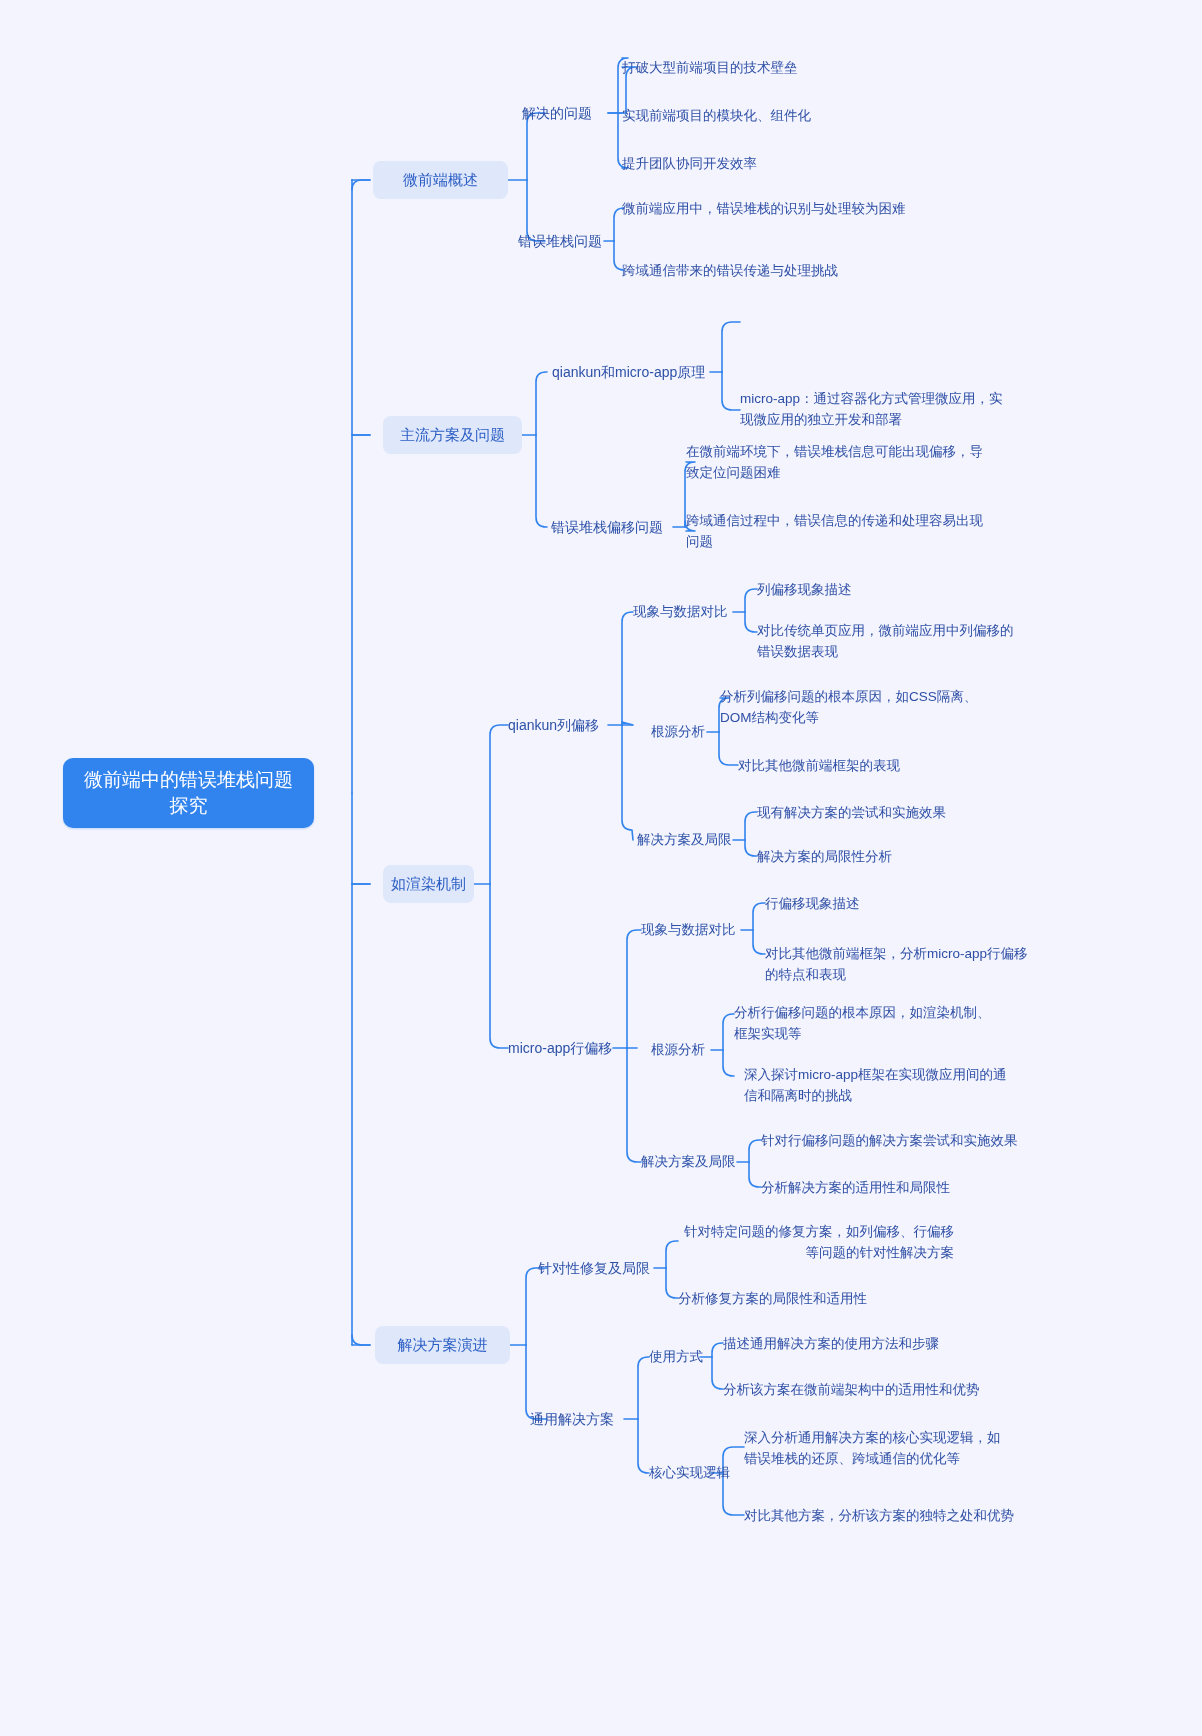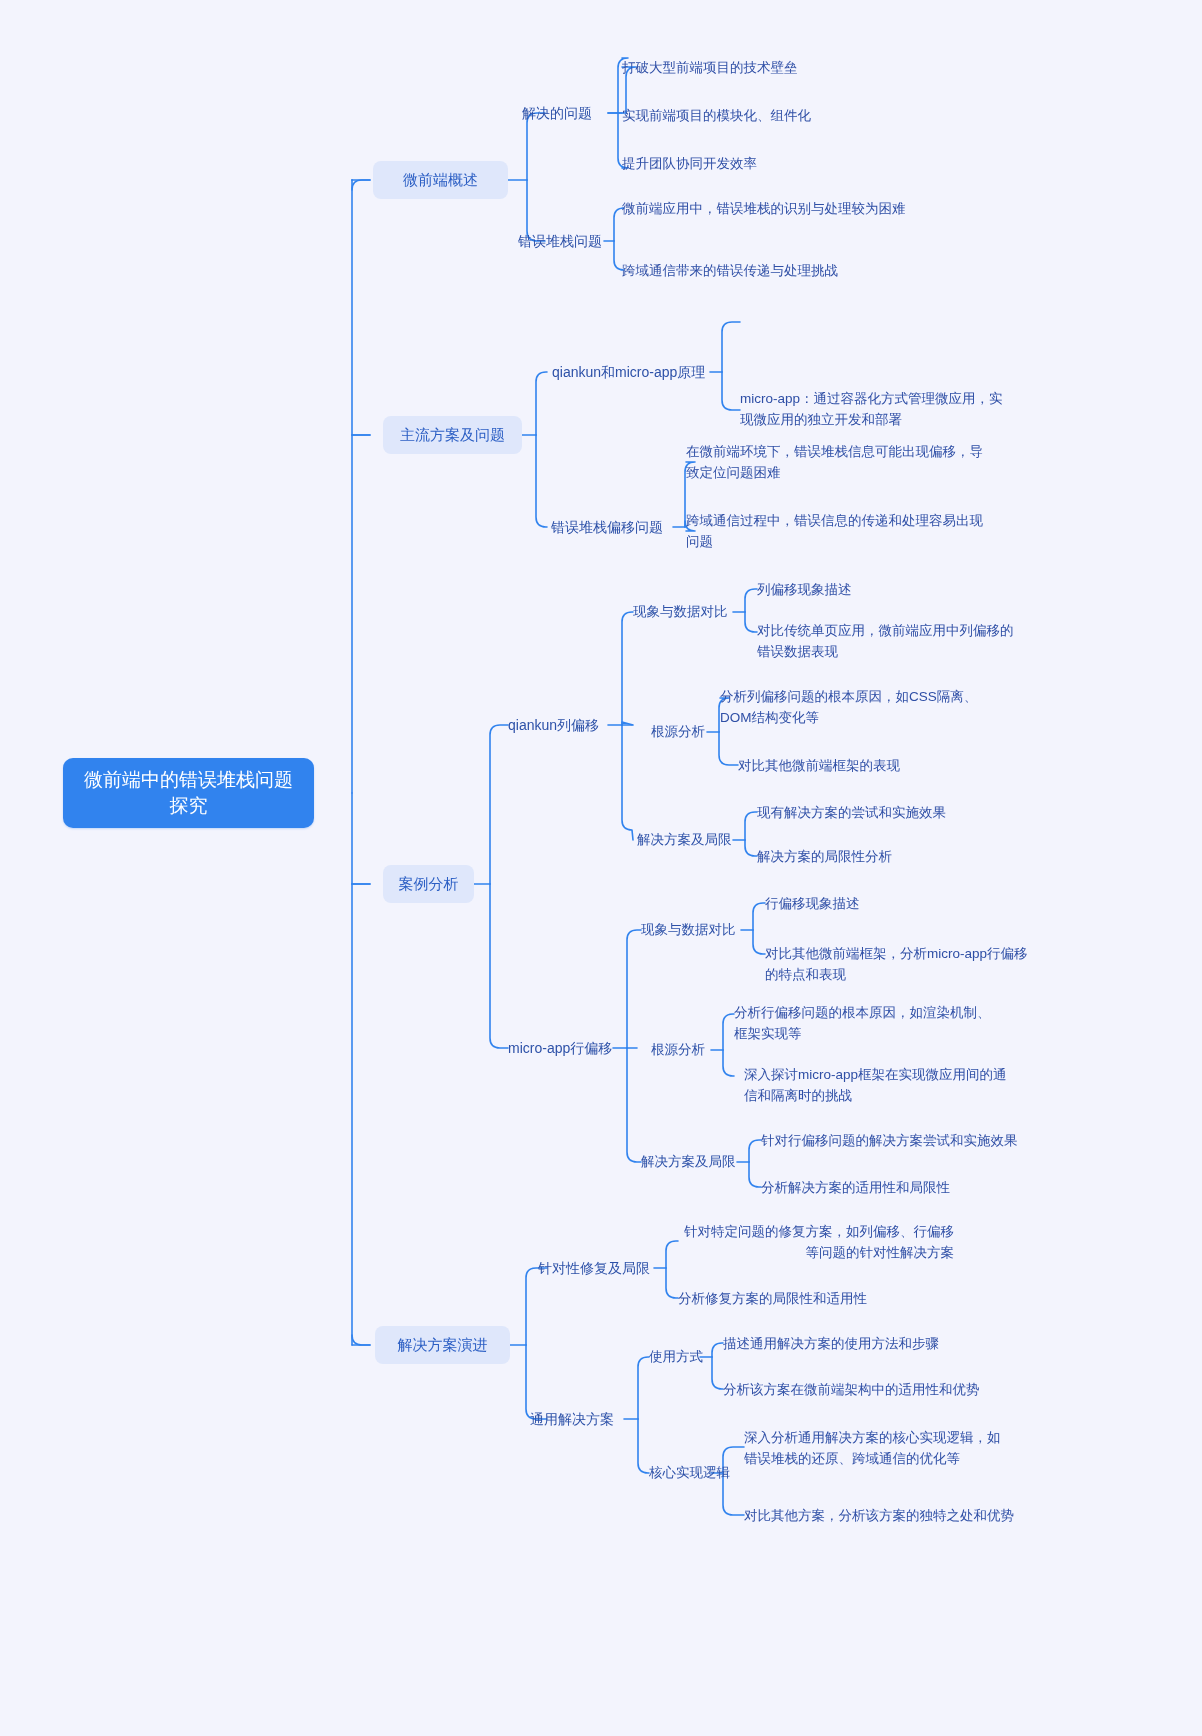--- a/index.html
+++ b/index.html
@@ -212,21 +212,21 @@
     <span>micro-app：通过容器化方式管理微应用，实现微应用的独立开发和部署</span>
   </div>
   <div class="node leaf wrap" style="left:686px;top:441px;width:310px;height:44px;align-items:flex-start;">
     <span>在微前端环境下，错误堆栈信息可能出现偏移，导致定位问题困难</span>
   </div>
   <div class="node leaf wrap" style="left:686px;top:510px;width:300px;height:44px;align-items:flex-start;">
     <span>跨域通信过程中，错误信息的传递和处理容易出现问题</span>
   </div>
 
   <div class="node lvl1" style="left:383px;top:865px;width:91px;height:38px;">
-    <span>案例分析</span>
+    <span>如渲染机制</span>
   </div>
 
   <div class="node lvl2" style="left:508px;top:713px;width:104px;height:24px;">
     <span>qiankun列偏移</span>
   </div>
   <div class="node lvl3" style="left:633px;top:600px;width:104px;height:24px;">
     <span>现象与数据对比</span>
   </div>
   <div class="node leaf" style="left:757px;top:578px;width:270px;height:22px;">
     <span>列偏移现象描述</span>

